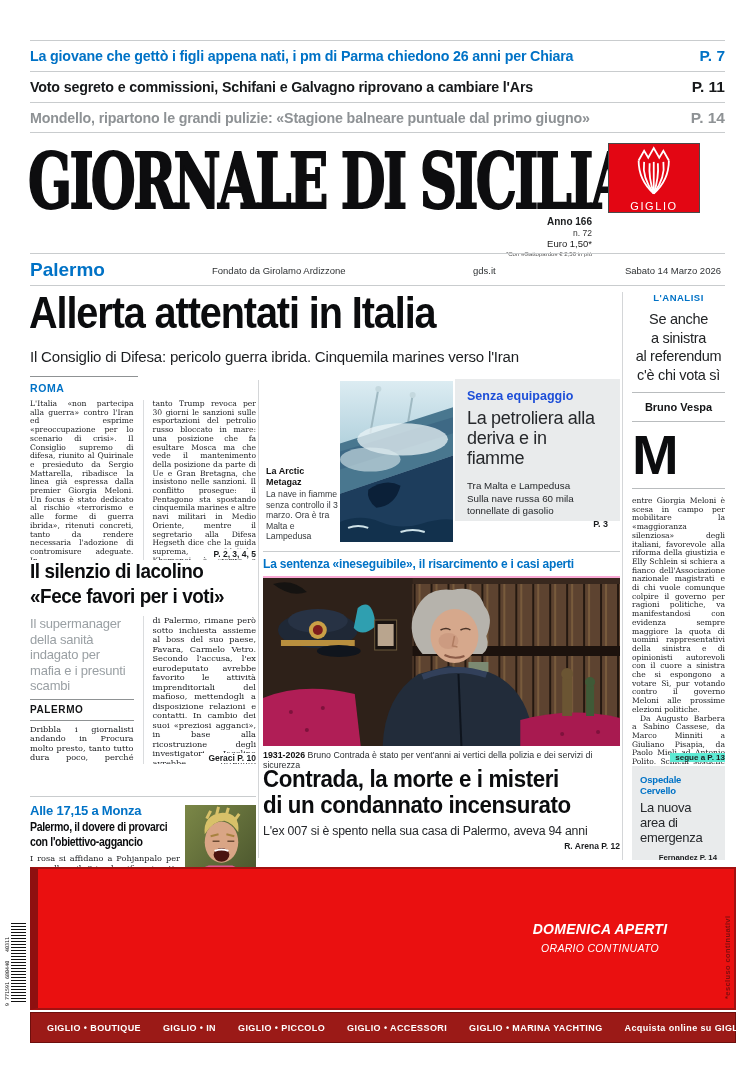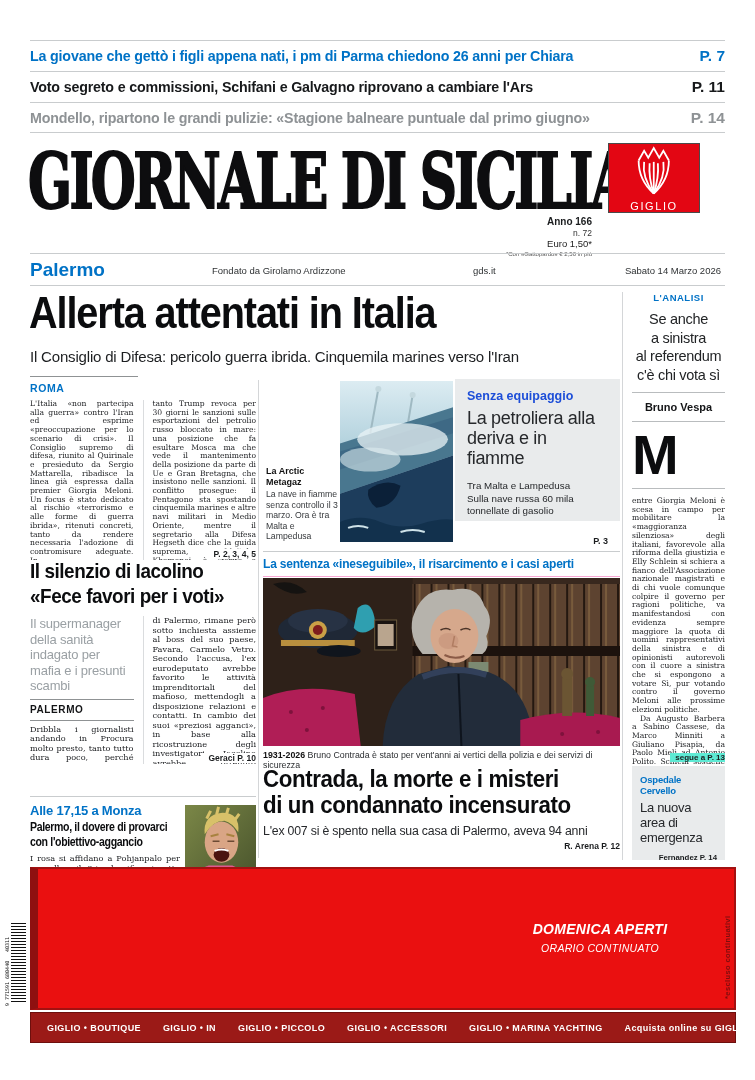--- a/index.html
+++ b/index.html
@@ -78,38 +78,38 @@
   .lead-photo svg.ship { position:absolute; right:0; top:2px; width:113px; height:161px; }
   .photo-cap { position:absolute; left:3px; bottom:3px; width:72px; line-height:1.22; }
   .photo-cap .ct { font-size:9px; font-weight:bold; color:#111; }
   .photo-cap .cc { font-size:8.7px; color:#36393c; margin-top:1px; }
 
   .graybox { background:#e9ebec; }
   .tanker-box { position:absolute; left:455px; top:379px; width:165px; height:142px; padding:10px 12px; }
   .tanker-box .k { font-size:12.5px; font-weight:bold; color:#1d4ed8; }
   .tanker-box .t { font-size:18px; line-height:20px; color:#26282b; margin-top:5px; letter-spacing:-.3px; }
   .tanker-box .x { font-size:9.8px; line-height:12.5px; color:#26282b; margin-top:12px; }
-  .tanker-box .pg { text-align:right; font-size:9px; font-weight:bold; margin-top:18px; }
+  .tanker-box .pg { text-align:right; font-size:9px; font-weight:bold; margin-top:1px; }
 
   
   .iacolino { position:absolute; left:30px; top:558px; width:226px; height:206px; overflow:hidden; }
   .iacolino h2 { font-size:21px; line-height:25px; letter-spacing:-.5px; transform:scaleX(.9); transform-origin:left top; white-space:pre-line; color:#0c0d0f; }
   .ia-cols { display:flex; margin-top:8px; }
   .ia-cols .c1 { width:108px; }
   .ia-cols .c2 { width:118px; border-left:1px solid #dadcde; padding-left:9px; margin-left:9px; }
   .standfirst { font-size:13px; line-height:15.5px; color:#9aa0a4; letter-spacing:-.2px; }
   .mini-rule { border-top:1px solid #8f9294; margin:5px 0 4px; }
   .ia-kicker { font-size:10px; font-weight:bold; letter-spacing:.6px; color:#131416; }
   .ia-cols .bt { font-size:8.2px; line-height:9.5px; }
   .ia-byline { position:absolute; right:0; bottom:1px; font-size:8.5px; font-weight:bold; background:#fff; padding-left:6px; }
 
   
   .contrada-kicker {
     position:absolute; left:263px; top:551px; width:357px;
-    border-top:1px solid #c9ccce; border-bottom:1px solid #f9a8d4;
+    border-top:1px solid #c9ccce; border-bottom:3px solid #f9a8d4;
     padding:5px 0 5px; font-size:12px; font-weight:bold; color:#0072c6; letter-spacing:-.2px;
   }
   .contrada-photo { position:absolute; left:263px; top:578px; width:357px; height:168px; }
   .contrada-cap { position:absolute; left:263px; top:750px; width:357px; font-size:8.8px; color:#2b2e31; }
   .contrada-cap b { color:#111; }
   .contrada-hl { position:absolute; left:263px; top:766px; font-size:23px; line-height:26px; font-weight:bold; letter-spacing:-.4px; transform:scaleX(.97); transform-origin:left top; white-space:pre-line; color:#0b0c0e; }
   .contrada-sub { position:absolute; left:263px; top:824px; font-size:12.3px; color:#26282b; letter-spacing:-.2px; }
   .contrada-by { position:absolute; left:263px; top:841px; width:357px; text-align:right; font-size:8.5px; font-weight:bold; }
 
   

